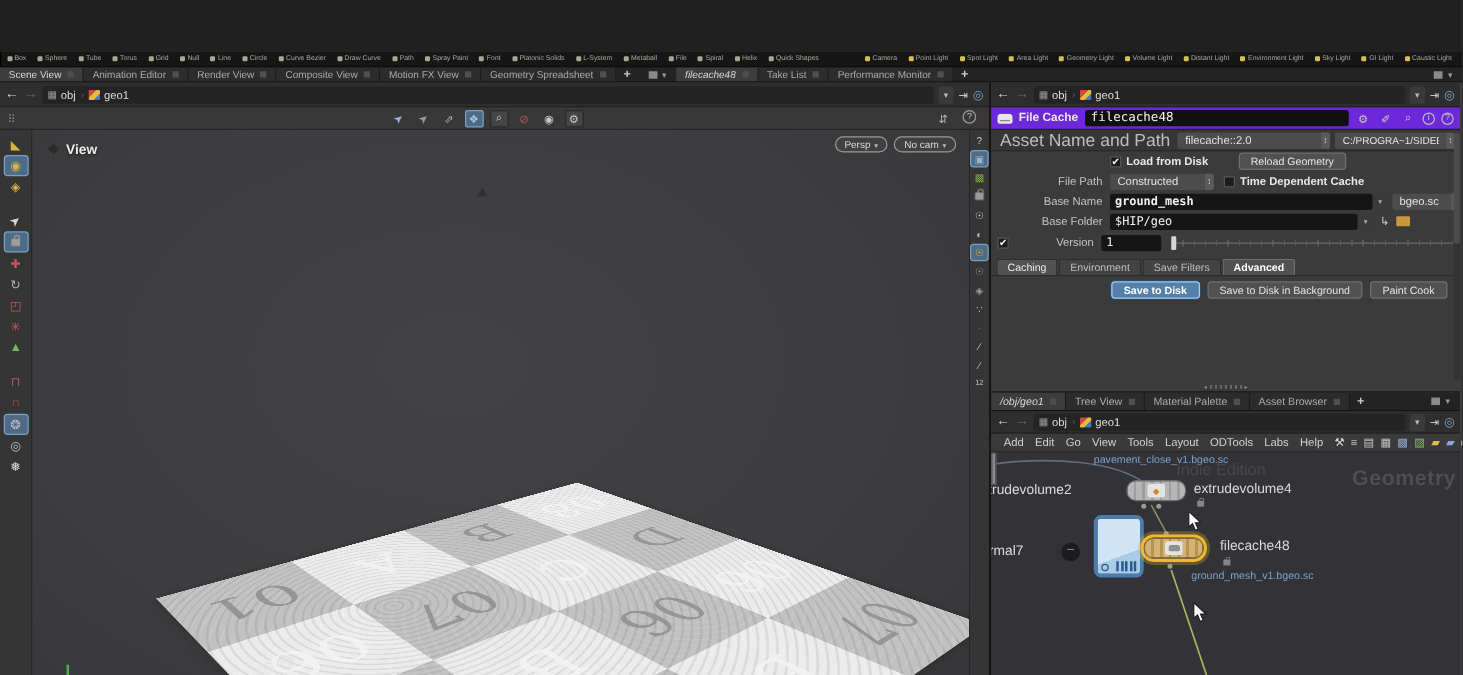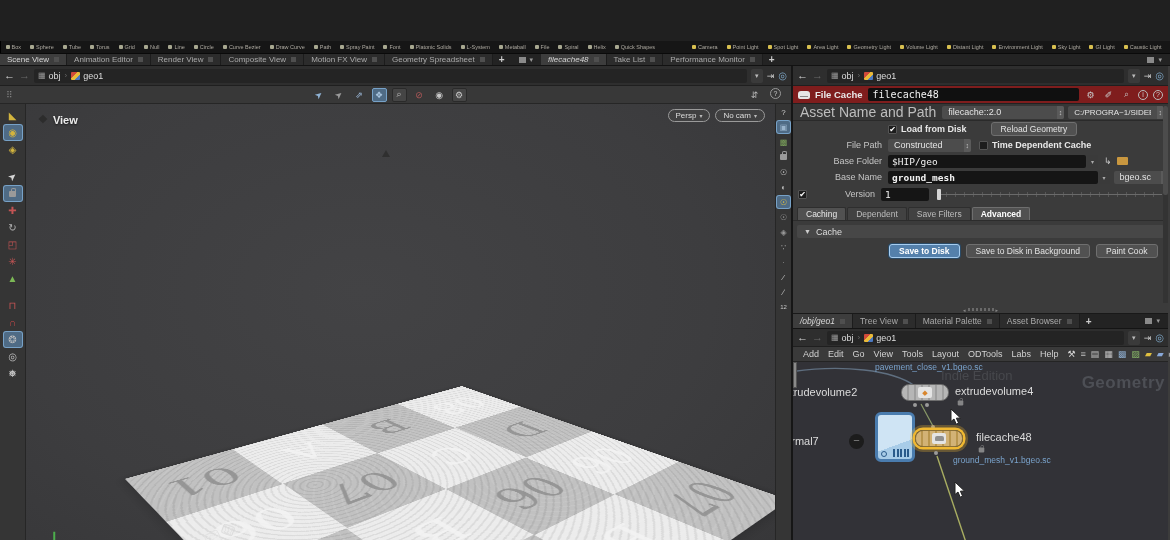--- a/index.html
+++ b/index.html
@@ -77,21 +77,21 @@
   .pill .car{font-size:6px;color:#bbb;}
   .indie-vp{position:absolute;right:26px;bottom:6px;color:#b3a826;font-size:8.5px;font-weight:bold;}
   .gizmo{position:absolute;left:14px;bottom:16px;width:30px;height:30px;}
   .gax{position:absolute;left:14px;bottom:12px;width:13px;height:1.5px;transform-origin:left center;}
   .wireobj{position:absolute;left:182px;bottom:18px;width:15px;height:24px;border:1px solid #e0e0e0;border-radius:3px;transform:rotate(-28deg);background:repeating-linear-gradient(0deg,transparent 0 3px,rgba(230,230,230,.9) 3px 4px);opacity:.85;}
   .wireobj2{position:absolute;left:196px;bottom:38px;width:12px;height:10px;border:1px solid #d8d8d8;border-radius:2px;transform:rotate(20deg);background:repeating-linear-gradient(90deg,transparent 0 2px,rgba(225,225,225,.9) 2px 3px);opacity:.8;}
   .vp-cursor{position:absolute;left:356px;top:46px;width:0;height:0;border-left:4px solid transparent;border-right:4px solid transparent;border-bottom:7px solid #2e2e2e;opacity:.9;}
 
   
   .params{height:248px;background:#3b3b3b;display:flex;flex-direction:column;position:relative;border-bottom:1px solid #191919;}
-  .ptitle{height:18px;background:#7f1d1d;border-bottom:1px solid #222;display:flex;align-items:center;gap:5px;padding:0 5px;}
+  .ptitle{height:18px;background:#6d28d9;border-bottom:1px solid #222;display:flex;align-items:center;gap:5px;padding:0 5px;}
   .ptitle .nodetype{font-weight:bold;font-size:9.5px;color:#e8e8e8;white-space:nowrap;}
   .ptitle .namefield{flex:1;height:13px;background:#101010;border-radius:2px;color:#f0f0f0;font:10px "DejaVu Sans Mono",monospace;display:flex;align-items:center;padding:0 5px;}
   .ptitle .hdr-ic{font-size:9px;color:#c8c8c8;width:13px;text-align:center;}
   .disk-ic{width:12px;height:8px;background:#e6e6e6;border-radius:3px 3px 2px 2px;position:relative;}
   .disk-ic::after{content:"";position:absolute;left:2px;bottom:1.5px;right:2px;height:1px;background:#8a8a8a;}
   .circ{width:10px;height:10px;border:1px solid #bbb;border-radius:50%;display:flex;align-items:center;justify-content:center;font-size:7px;color:#ccc;}
   .prow{display:flex;align-items:center;height:16px;padding-left:3px;flex:none;}
   .plabel{width:86px;text-align:right;margin-right:6px;color:#c4c4c4;font-size:9px;flex:none;}
   .pinput{background:#151515;color:#f2f2f2;font:9.5px "DejaVu Sans Mono",monospace;padding:0 4px;border-radius:2px;height:13px;display:flex;align-items:center;}
   .pinput.bold{font-weight:bold;}
@@ -651,59 +651,55 @@
           <div class="pdrop" style="width:83px;">
               <span style="flex:1;">Constructed</span>
               <span class="spin">↕</span>
             </div>
           <div style="width:8px;"></div>
           <span class="chk"></span>
           <span class="blabel">Time Dependent Cache</span>
         </div>
 
         <div class="prow">
-          <span class="plabel">Base Folder</span>
-          <div class="pinput" style="width:198px;">$HIP/geo</div>
-          <span class="incaret">▾</span>
-          <span style="margin-left:6px;color:#c8c8c8;font-size:9px;">↳</span>
-          <span class="icon-folder" style="margin-left:5px;width:11px;height:8px;background:#c9973f;border-radius:1px;display:inline-block;"></span>
-        </div>
-
-        <div class="prow">
           <span class="plabel">Base Name</span>
           <div class="pinput bold" style="width:212px;">ground_mesh</div>
           <span class="incaret">▾</span>
           <div class="pdrop" style="width:55px;margin-left:4px;">
               <span style="flex:1;">bgeo.sc</span>
               <span class="spin">↕</span>
             </div>
+        </div>
+
+        <div class="prow">
+          <span class="plabel">Base Folder</span>
+          <div class="pinput" style="width:198px;">$HIP/geo</div>
+          <span class="incaret">▾</span>
+          <span style="margin-left:6px;color:#c8c8c8;font-size:9px;">↳</span>
+          <span class="icon-folder" style="margin-left:5px;width:11px;height:8px;background:#c9973f;border-radius:1px;display:inline-block;"></span>
         </div>
 
         <div class="prow" style="height:18px;">
           <span class="chk" style="margin-left:2px;">✔</span>
           <span class="plabel" style="width:68px;">Version</span>
           <div class="pinput" style="width:48px;">1</div>
           <div class="slider">
             <div class="ticks"></div>
               <div class="track"></div>
               <div class="handle"></div>
           </div>
         </div>
 
         <div class="ptabs" id="ptabs">
             <div class="ptab active">Caching</div>
-            <div class="ptab">Dependent</div>
+            <div class="ptab">Environment</div>
             <div class="ptab">Save Filters</div>
             <div class="ptab bold">Advanced</div>
           </div>
 
-        <div class="sect">
-          <span class="tri">▼</span>
-          <span>Cache</span>
-        </div>
 
         <div class="btnrow">
           <div class="pbtn primary">Save to Disk</div>
           <div class="pbtn">Save to Disk in Background</div>
           <div class="pbtn">Paint Cook</div>
         </div>
 
 
         <div class="pscroll">
             <div class="thumb"></div>

